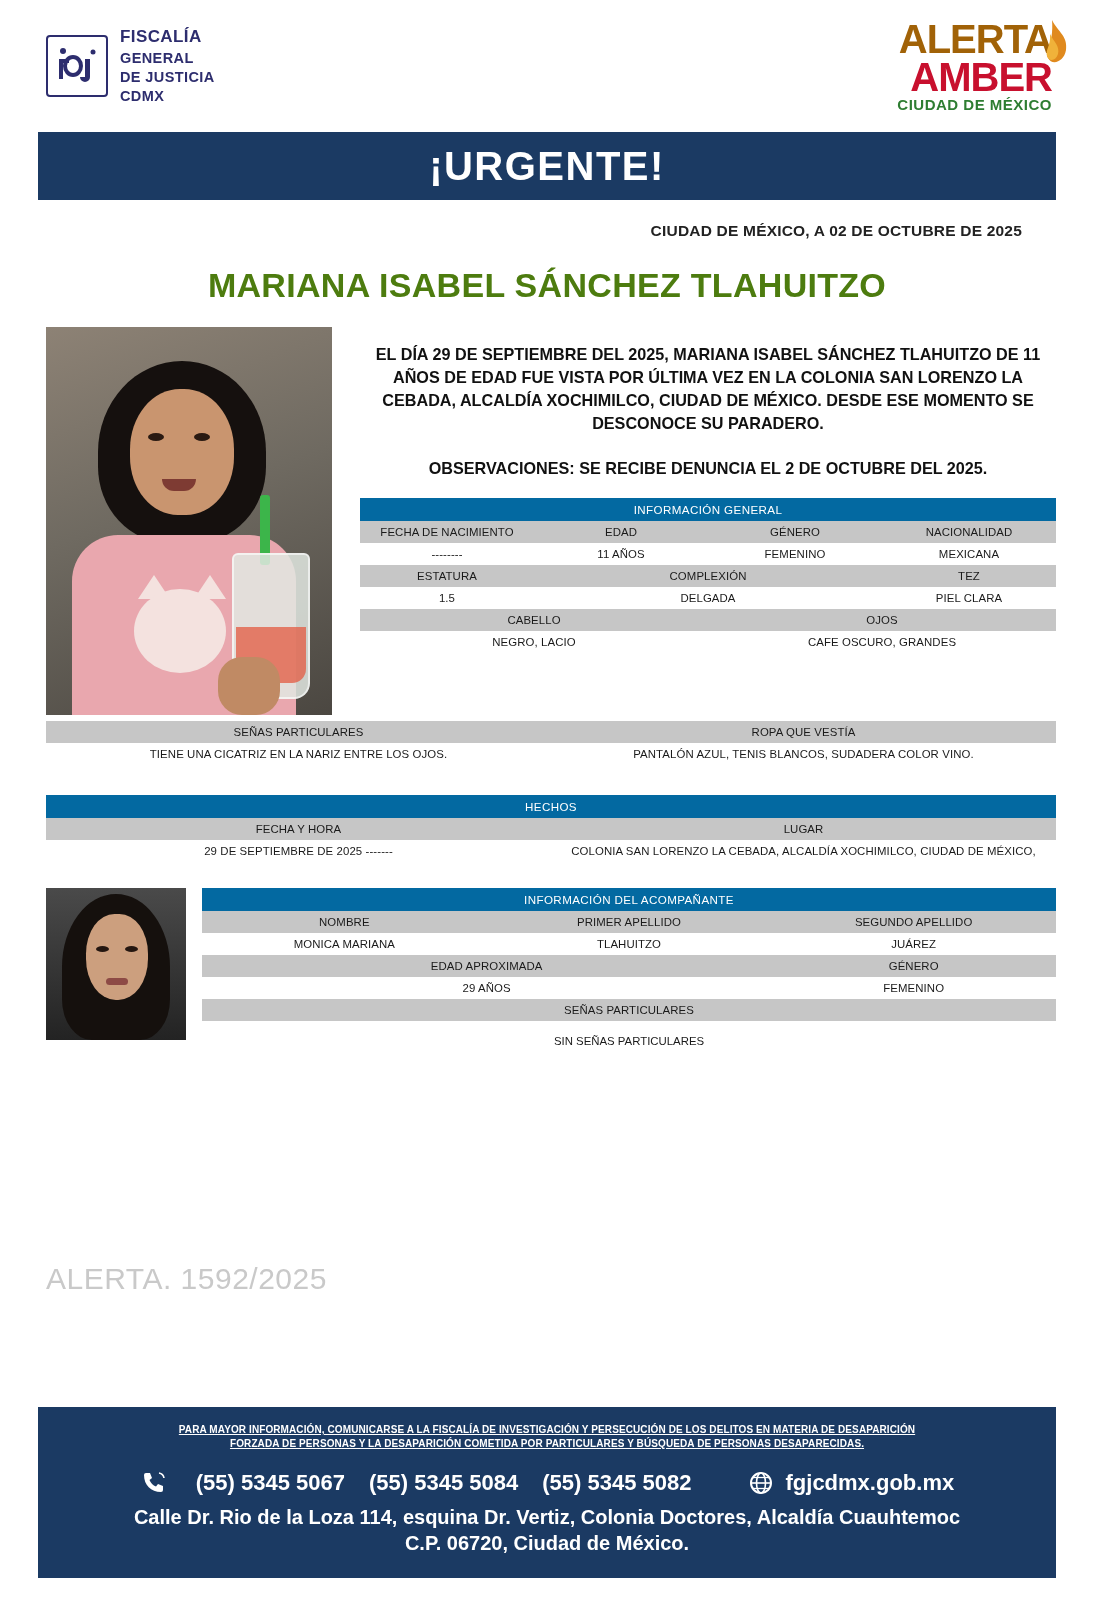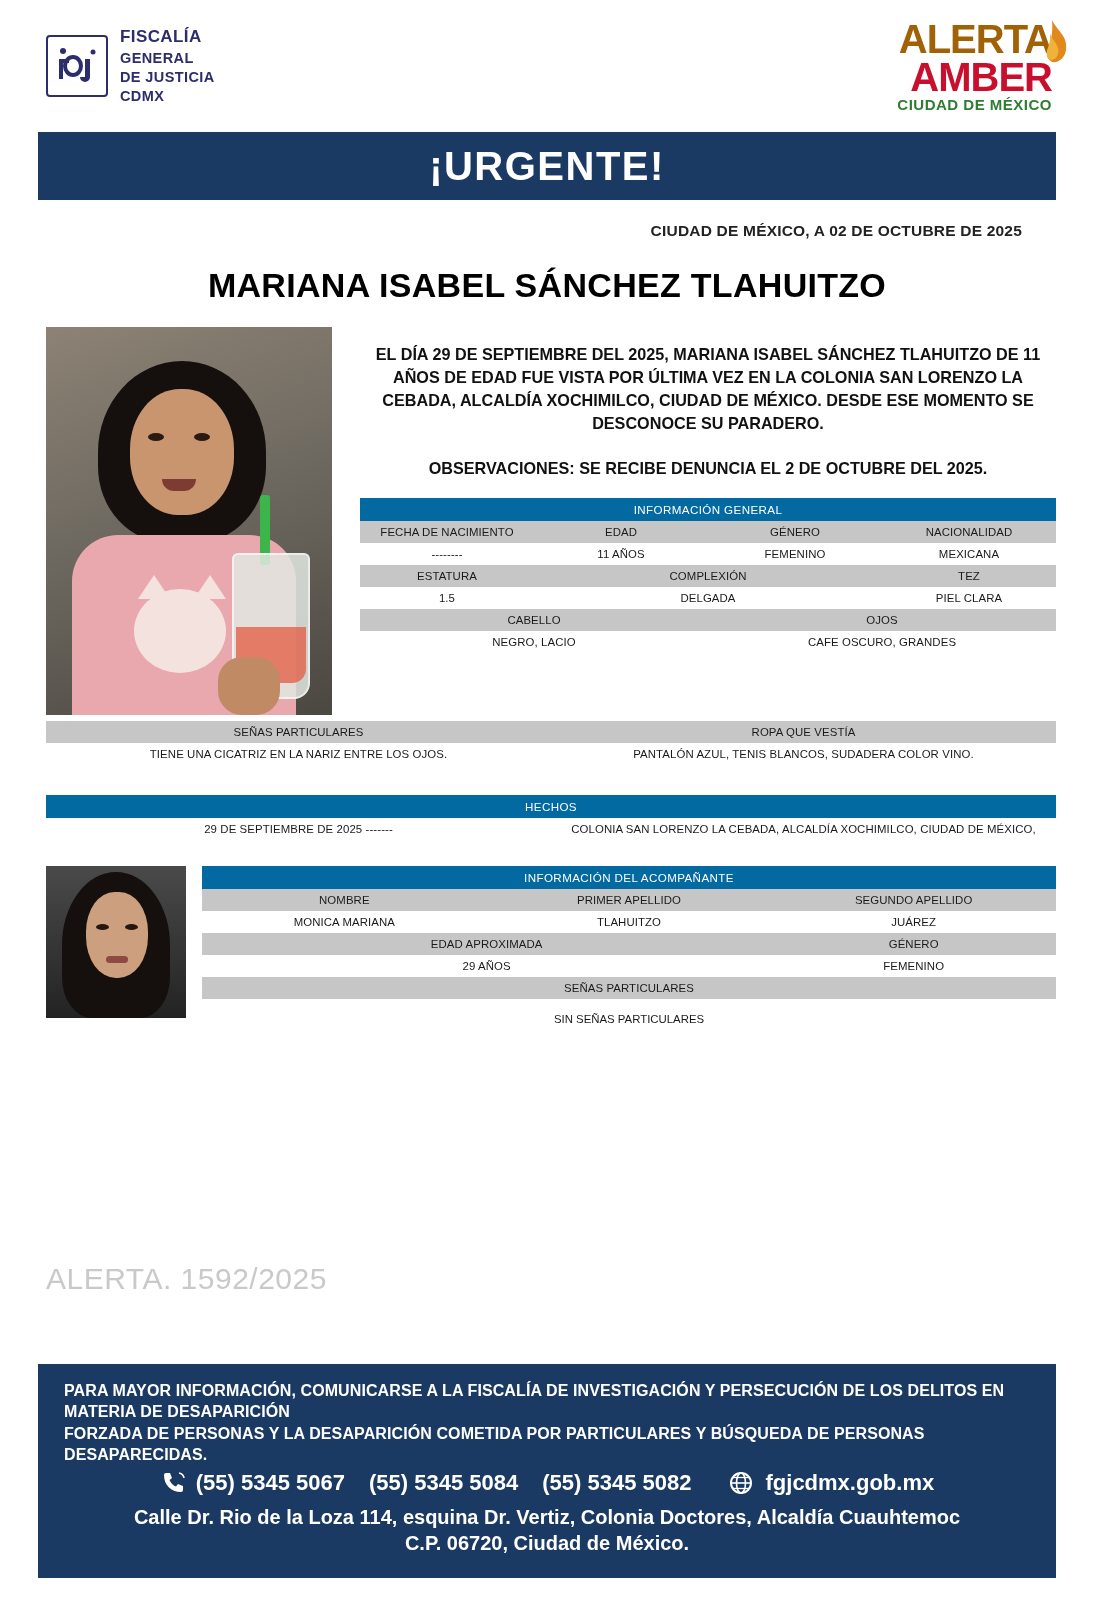--- a/index.html
+++ b/index.html
@@ -84,21 +84,21 @@
     margin: 22px 72px 0 16px;
     letter-spacing: .2px;
   }
 
   .person-name {
     text-align: center;
     font-size: 34px;
     font-weight: bold;
     margin: 26px 0 0 0;
     letter-spacing: .3px;
-    color: #000000;
+    color: #4d7c0f;
   }
 
   
   .main {
     display: flex;
     margin: 22px 38px 0 46px;
     gap: 16px;
   }
   .photo-main {
     width: 286px;
@@ -258,31 +258,33 @@
 
   
   .footer {
     position: absolute;
     left: 38px; right: 38px; bottom: 22px;
     background: #1b3a63;
     color: #ffffff;
     padding: 16px 26px 22px 26px;
   }
   .footer-note {
-    font-size: 16px;
+    text-align: center;
+    font-size: 10px;
     line-height: 1.35;
     font-weight: bold;
     letter-spacing: .1px;
+    text-decoration: underline;
   }
   .footer-contact {
     display: flex;
     align-items: center;
     justify-content: center;
-    gap: 10px;
-    margin-top: 4px;
+    gap: 30px;
+    margin-top: 20px;
     font-size: 22px;
     font-weight: bold;
   }
   .footer-contact .phones { display: flex; gap: 24px; align-items: center; }
   .footer-contact .web { display: flex; gap: 12px; align-items: center; margin-left: 26px; }
   .footer-address {
     text-align: center;
     font-size: 20px;
     font-weight: bold;
     line-height: 1.3;
@@ -410,20 +412,24 @@
     </tr>
   </tbody>
     </table>
 </div>
 
 <div class="hechos-block">
   <table class="tbl" style="margin-top:0">
     <tbody>
         <tr class="hdr-dark">
       <td colspan="2">HECHOS</td>
+    </tr>
+    <tr class="hdr-grey">
+      <td style="width:25%">FECHA Y HORA</td>
+      <td style="width:75%">LUGAR</td>
     </tr>
     <tr class="val">
       <td>29 DE SEPTIEMBRE DE 2025 -------</td>
       <td>COLONIA SAN LORENZO LA CEBADA, ALCALDÍA XOCHIMILCO, CIUDAD DE MÉXICO,</td>
     </tr>
   </tbody>
     </table>
 </div>
 
 <div class="acomp-wrap">

